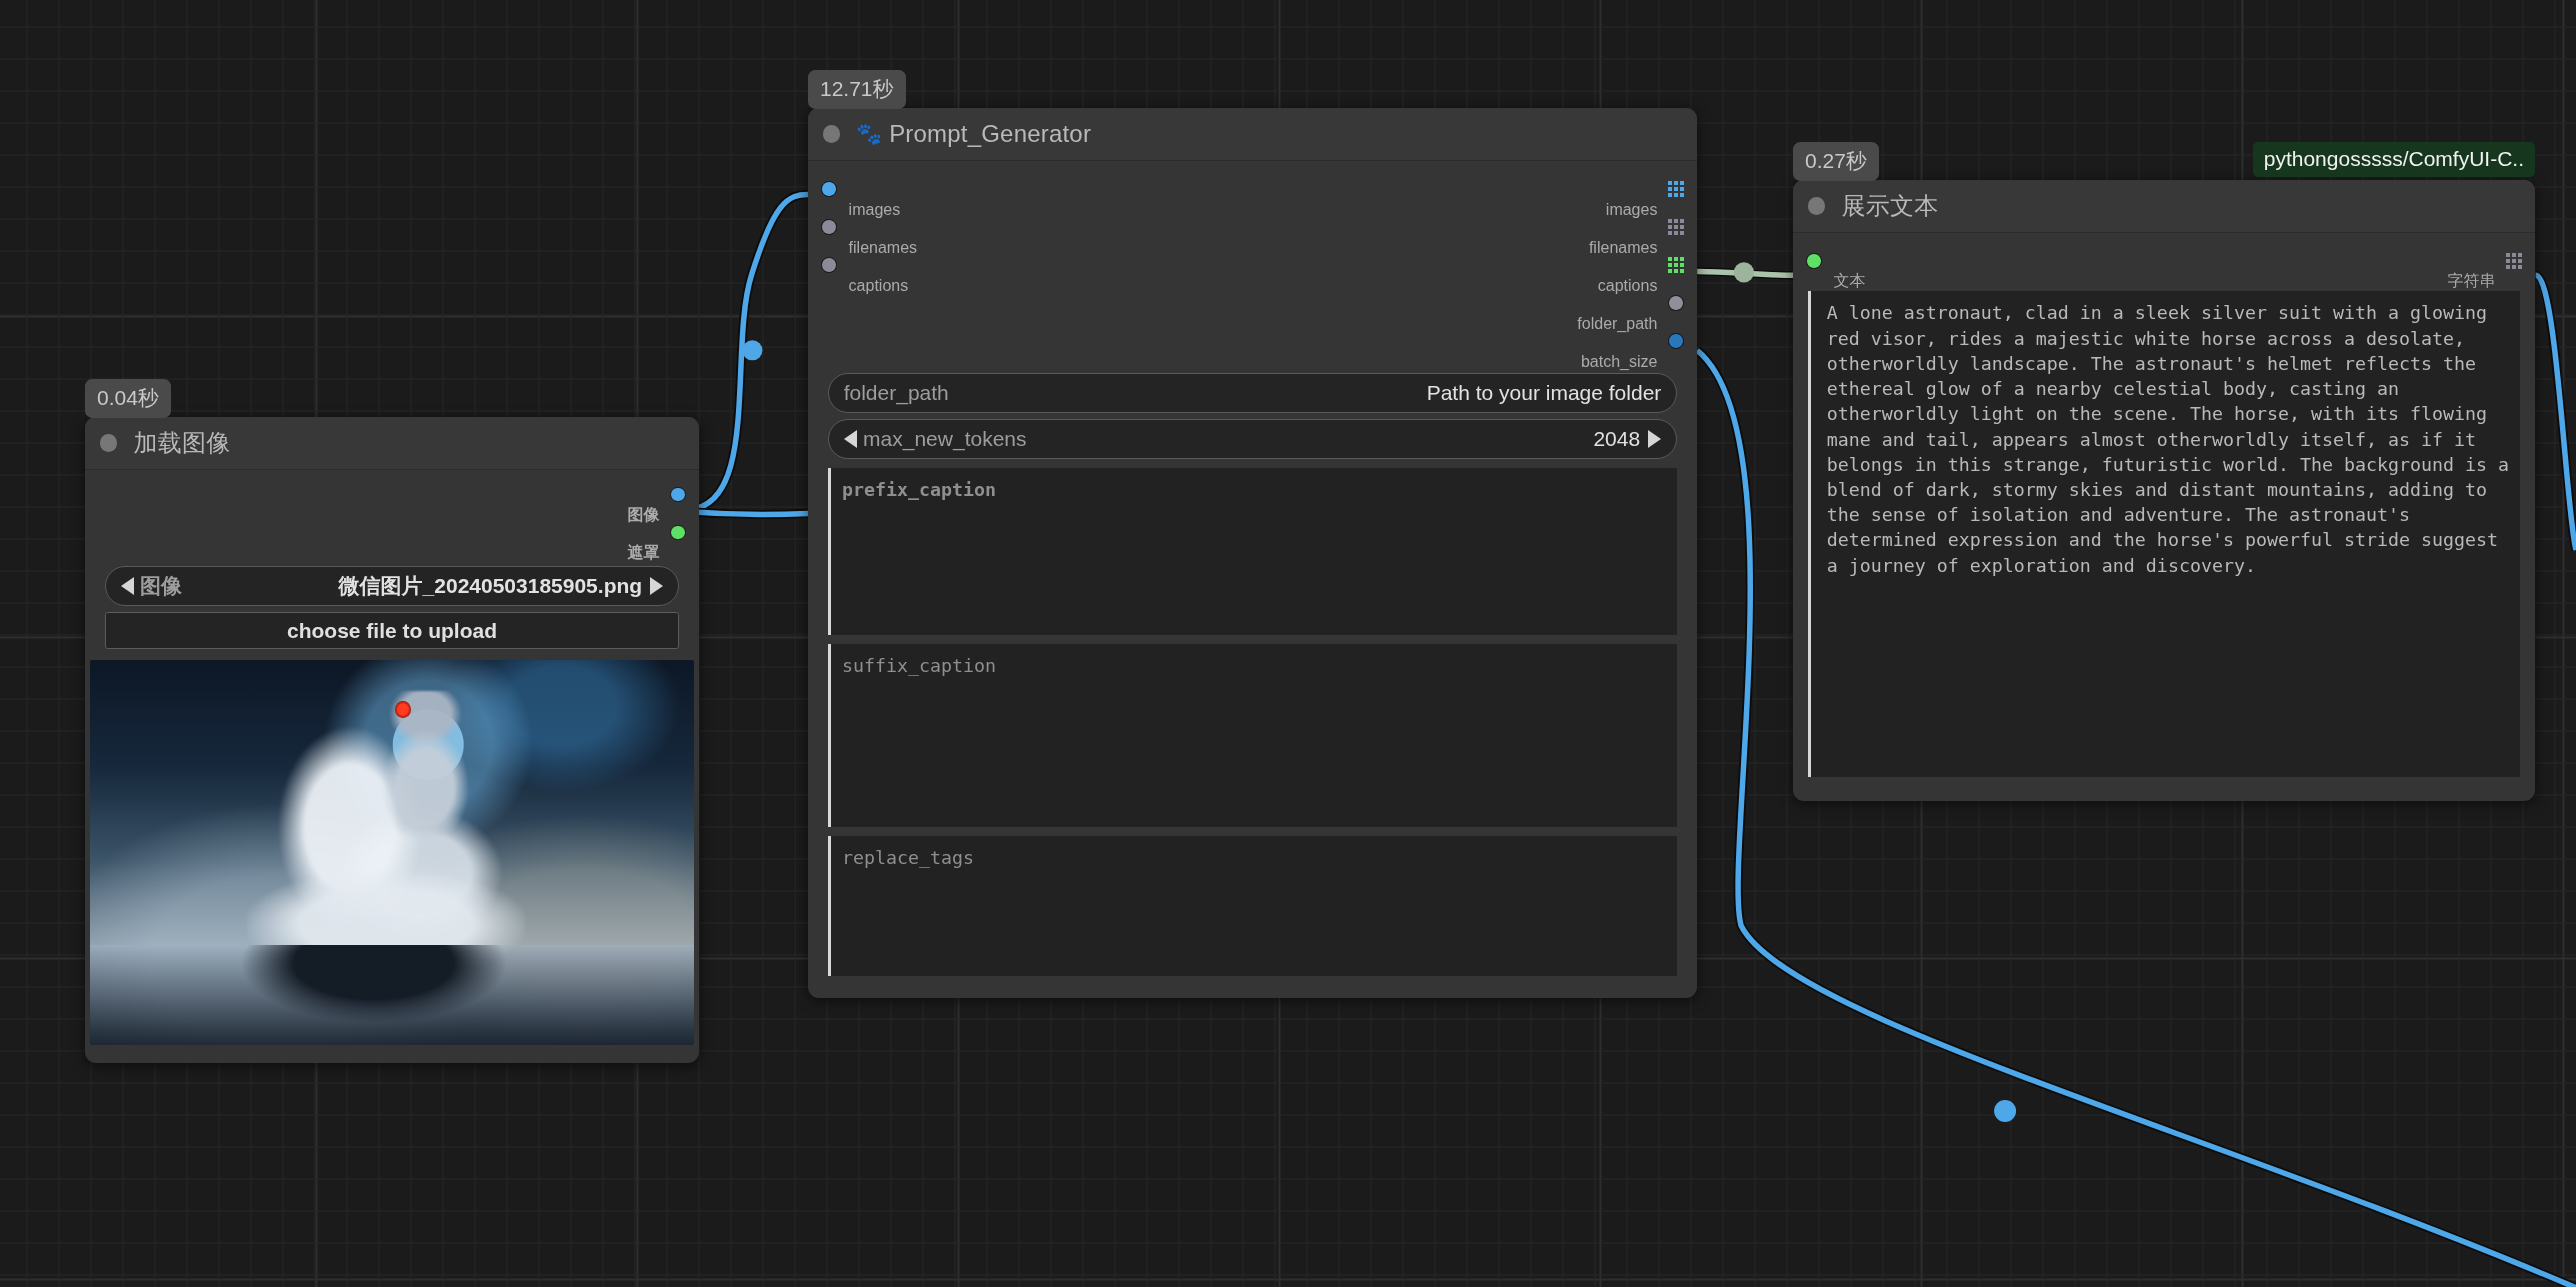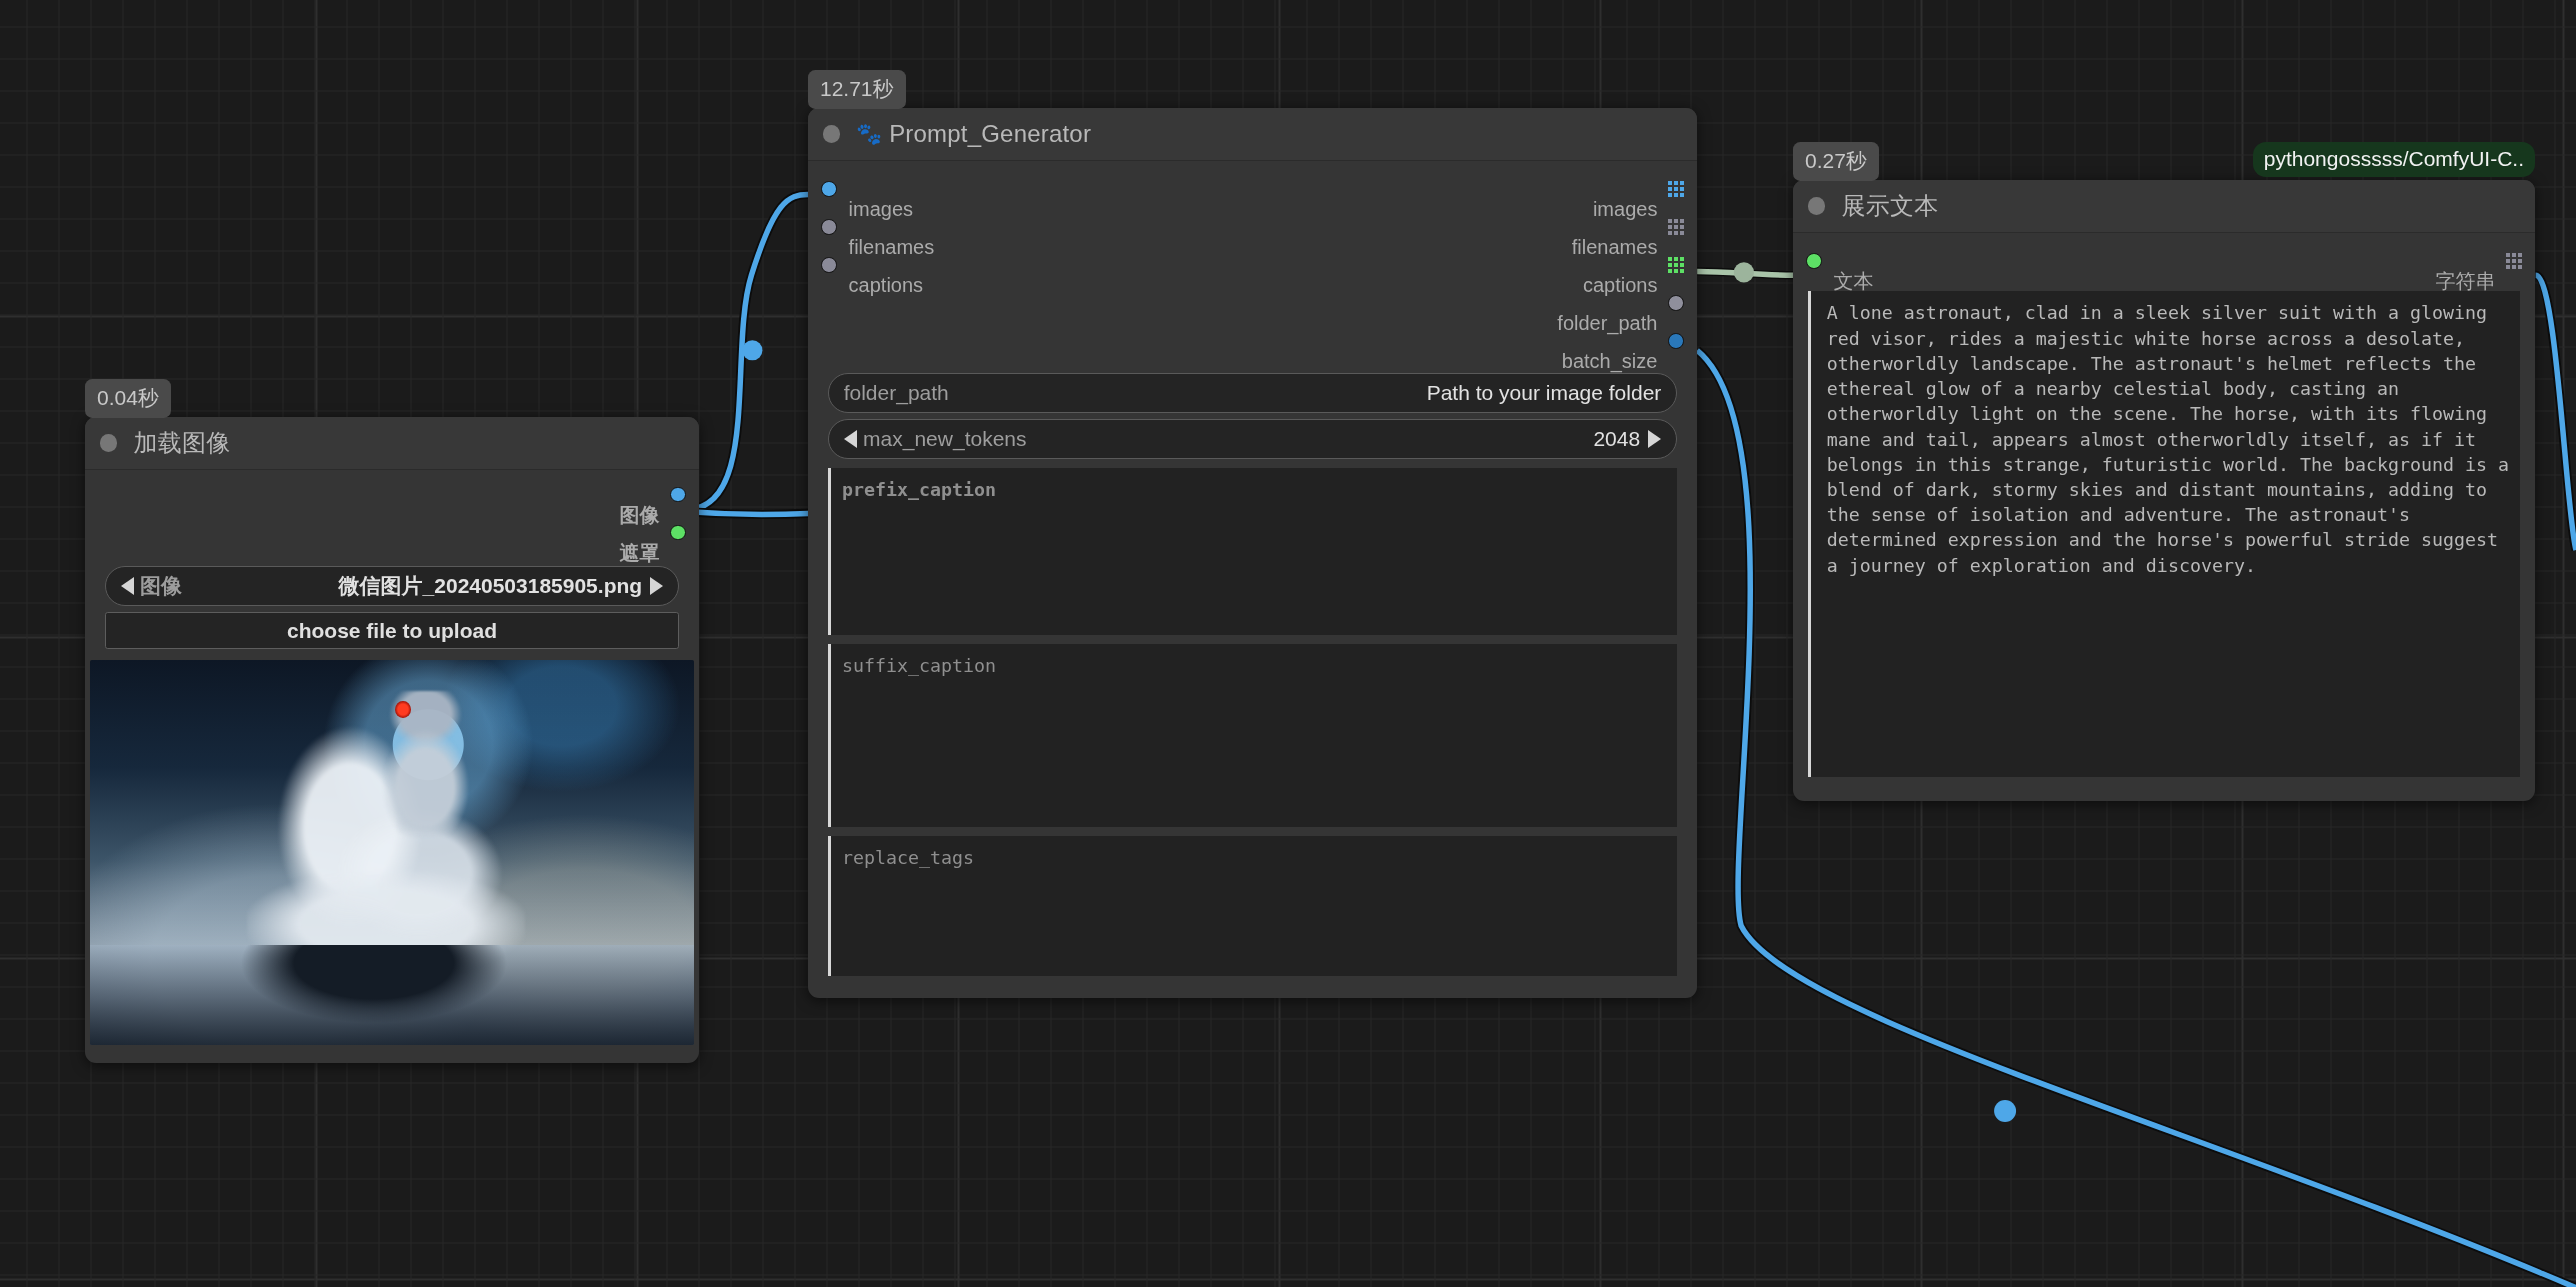--- a/index.html
+++ b/index.html
@@ -63,34 +63,34 @@
     white-space: nowrap;
   }
   
   .src-badge {
     position: absolute;
     top: -38px; right: 0;
     background: #16371d;
     color: #f2f2f2;
     font-size: 21px;
     padding: 4.6px 11px 6.4px;
-    border-radius: 13px;
+    border-radius: 5px;
     white-space: nowrap;
   }
 
   
   .slot-row {
     height: 38px;
     display: flex; align-items: center;
     padding: 0 13px;
     position: relative;
   }
   .slot-left { display: flex; align-items: center; gap: 12px; }
   .slot-right { margin-left: auto; display: flex; align-items: center; gap: 11px; }
-  .slot-label { font-size: 20px; color: #ababab; white-space: nowrap; margin-top: 41px; }
+  .slot-label { font-size: 16px; color: #ababab; white-space: nowrap; margin-top: 41px; }
   .dot {
     width: 15.6px; height: 15.6px; border-radius: 50%;
     border: 1.4px solid #111; flex: none;
   }
   .dot.blue   { background: #4ea7e8; }
   .dot.gray   { background: #8a8a98; }
   .dot.green  { background: #5de065; }
   .dot.dblue  { background: #2a78ba; }
   .dot.hollow { background: #8f8f9c; }
   

